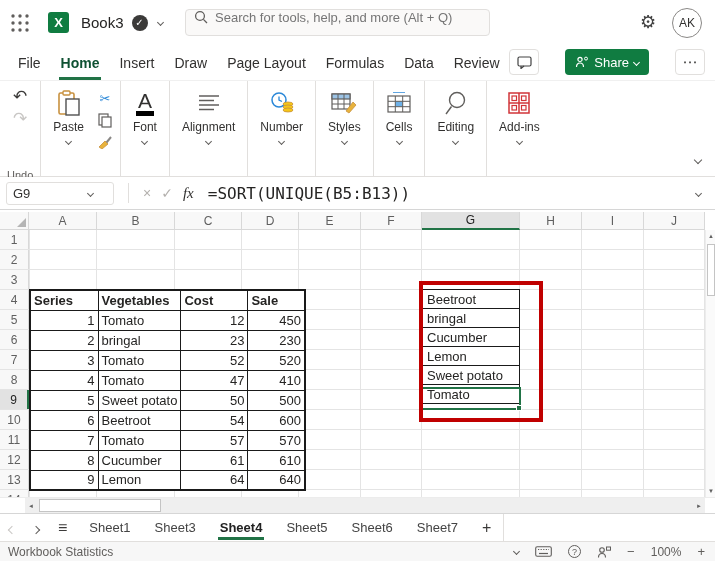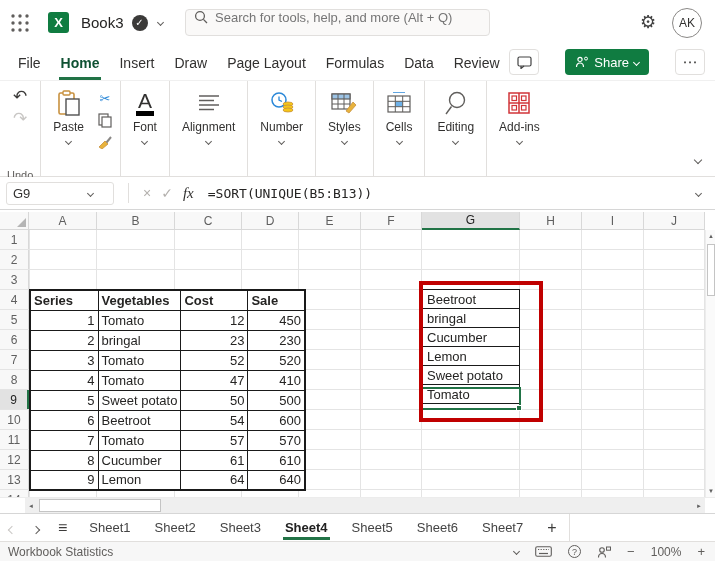--- a/index.html
+++ b/index.html
@@ -62,21 +62,21 @@
   
   #fbar { position:absolute; left:0; top:177px; width:715px; height:33px; display:flex; align-items:center;
     border-bottom:1px solid #d6d6d6; background:#fff; }
   #namebox { width:108px; height:23px; margin-left:6px; border:1px solid #e1dfdd; border-radius:3px; display:flex;
     align-items:center; padding:0 6px; font-size:13px; color:#323130; }
   #namebox .nb { flex:1; }
   .fbtns { display:flex; align-items:center; gap:10px; margin-left:14px; border-left:1px solid #e1dfdd; padding-left:14px;
     height:20px; }
   .fbtn { color:#b3b0ad; font-size:14px; cursor:pointer; }
   .fx { font-family:"Liberation Serif", serif; font-style:italic; font-size:15px; color:#323130; }
-  #formulatext { margin-left:14px; font-family:"DejaVu Sans Mono", monospace; font-size:13px; color:#252423; flex:1; }
+  #formulatext { margin-left:14px; font-family:"DejaVu Sans Mono", monospace; font-size:16px; color:#252423; flex:1; }
   #fbar .chev { margin-right:14px; }
 
   
   #grid { position:absolute; left:0; top:210px; width:715px; height:303px; background:#fff; overflow:hidden; }
   .ch { position:absolute; top:2px; height:18px; background:#f8f8f8; border-right:1px solid #d8d8d8; border-bottom:1px solid #d8d8d8;
     font-size:12px; color:#5f5f5f; display:flex; align-items:center; justify-content:center; cursor:pointer; }
   .ch.sel { background:#e2e2e2; border-bottom:2px solid #217346; color:#222; }
   .rh { position:absolute; left:0; width:29px; height:20px; background:#f8f8f8; border-right:1px solid #d8d8d8;
     border-bottom:1px solid #d8d8d8; font-size:12px; color:#5f5f5f; display:flex; align-items:center; justify-content:center;
     cursor:pointer; }
@@ -531,21 +531,20 @@
         <div class="arr" style="right:0">►</div>
       </div>
     </div>
   </div>
 
   <div id="tabbar">
     <div class="navchev prev"><span class="chev"></span></div>
     <div class="navchev"><span class="chev"></span></div>
     <div class="allsheets">≡</div>
     <div class="stab">Sheet1</div>
-    <div class="stab">Sheet2</div>
     <div class="stab">Sheet3</div>
     <div class="stab active">Sheet4</div>
     <div class="stab">Sheet5</div>
     <div class="stab">Sheet6</div>
     <div class="stab">Sheet7</div>
     <div class="addsheet">+</div>
     <div class="tabdiv"></div>
   </div>
 
   <div id="statusbar">

